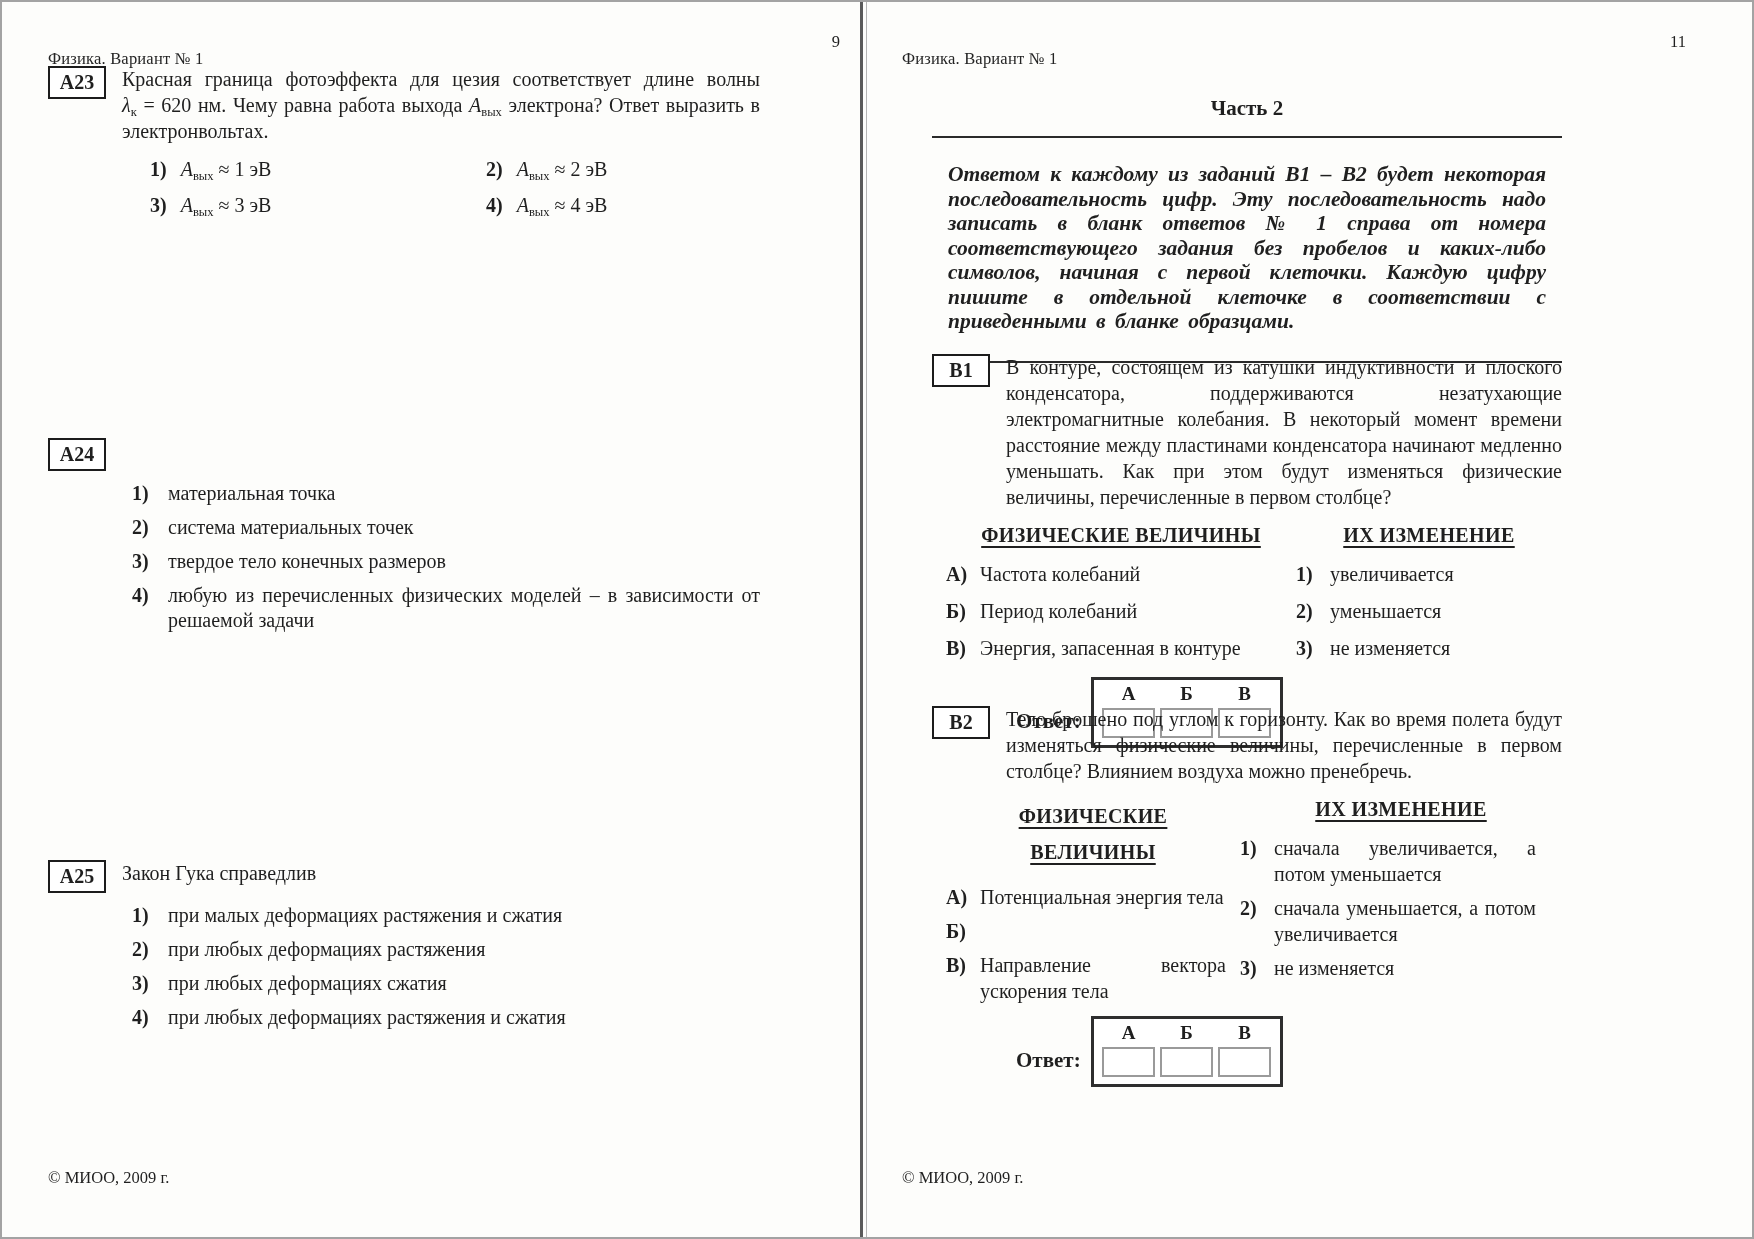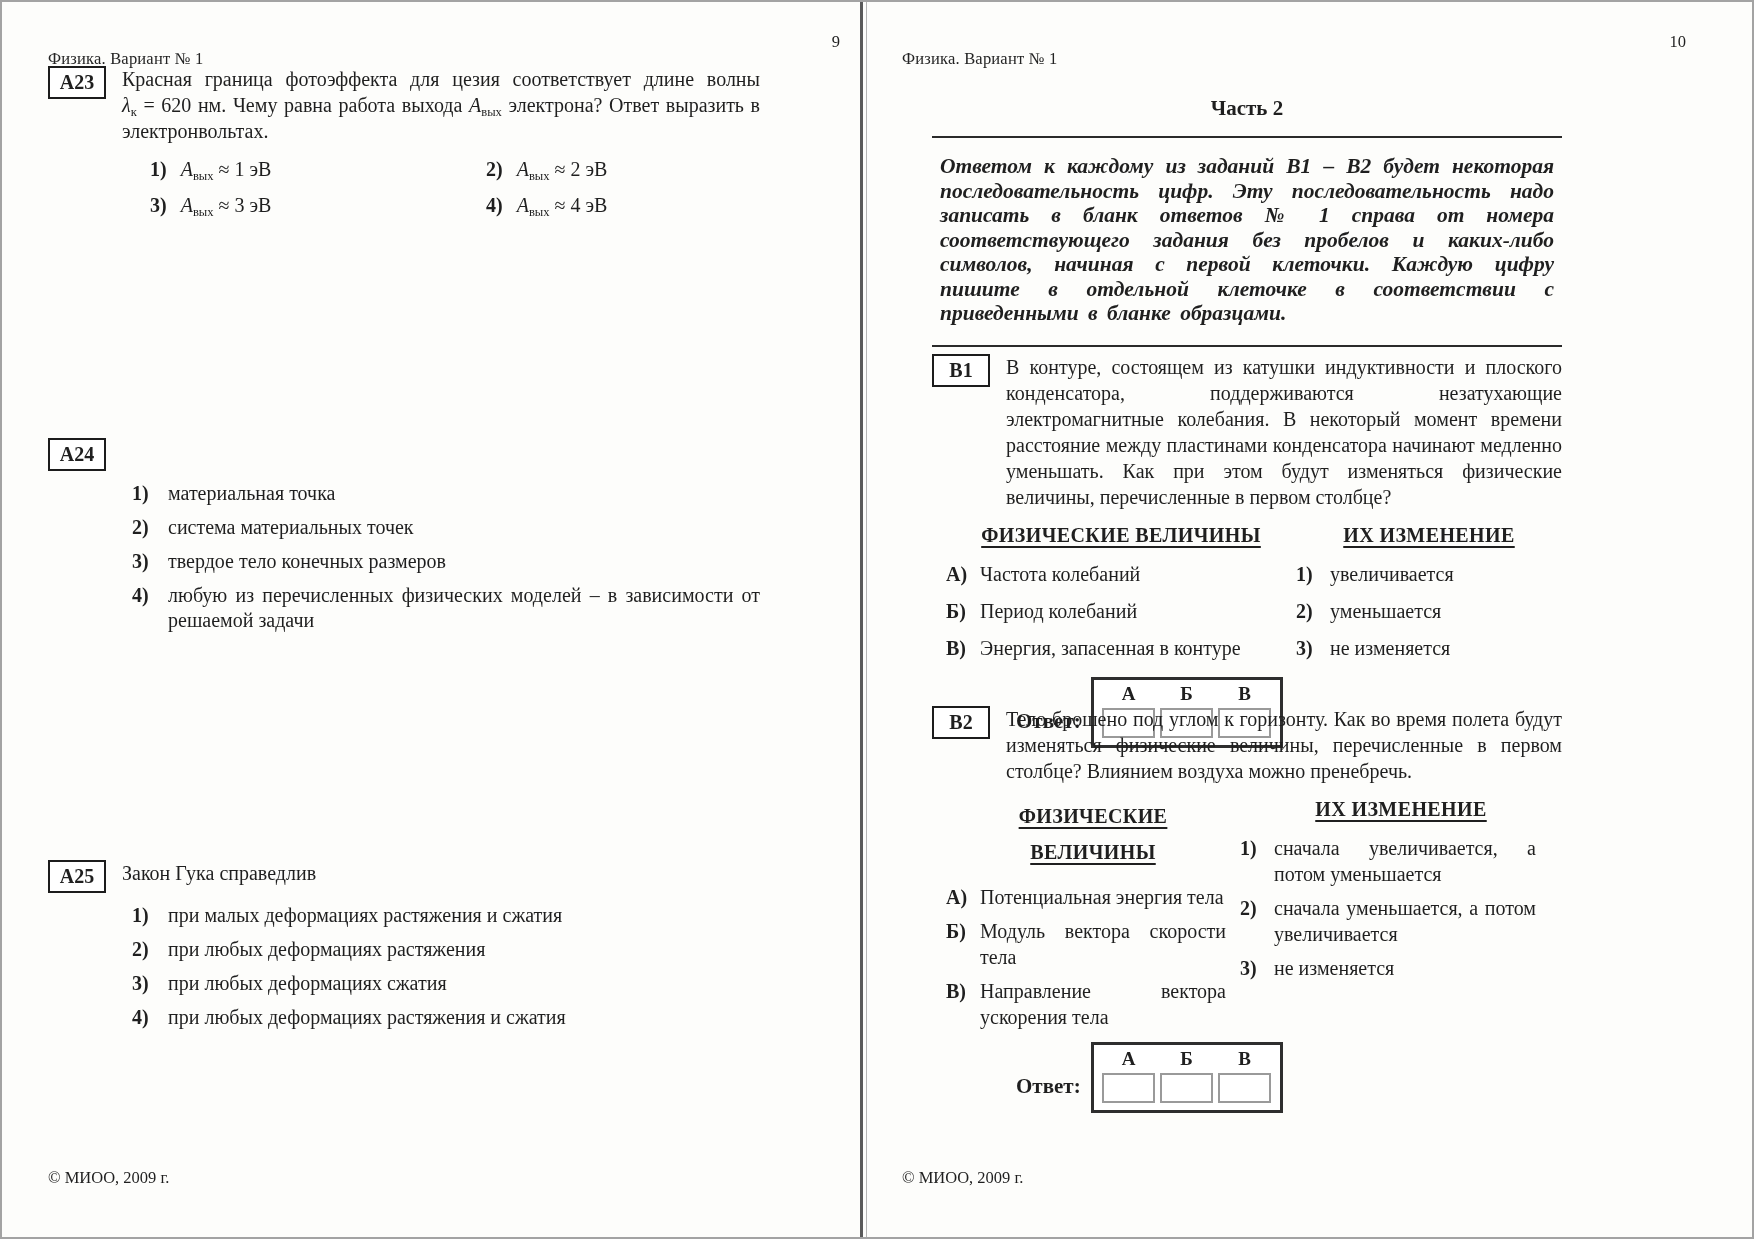--- a/index.html
+++ b/index.html
@@ -48,21 +48,21 @@
   .opt-list .opt-num { width:26px; margin-right:10px; }
   .opt-list .opt-text { flex:1; text-align:justify; }
 
   
   .part-title { position:absolute; top:94px; left:64px; width:630px; text-align:center; font-size:21px; font-weight:bold; }
   .instr {
     position:absolute; top:134px; left:64px; width:630px;
     border-top:2px solid #2a2a2a; border-bottom:2px solid #2a2a2a; padding:8px 0 11px;
   }
   .instr p {
-    margin:8px; font-size:21.5px; line-height:24.5px; font-weight:bold; font-style:italic;
+    margin:16px; font-size:21.5px; line-height:24.5px; font-weight:bold; font-style:italic;
     text-align:justify; word-spacing:4px;
   }
   #blk-b1 { left:64px; top:352px; }
   #blk-b2 { left:64px; top:704px; }
 
   .match { display:flex; margin:14px 0 0 14px; font-size:20px; }
   .mcol1 { width:350px; flex:none; }
   .mcol2 { flex:1; }
   .m-b2 .mcol1 { width:294px; }
   .mhead { text-align:center; font-weight:bold; font-size:20px; letter-spacing:.4px; margin-bottom:14px; }
@@ -174,21 +174,21 @@
     </section>
 
     <div class="footer footer-l">© МИОО, 2009 г.</div>
   </div>
 
   <div class="divider"></div>
   <div class="divider2"></div>
 
   <div class="page page-r">
     <div class="hdr hdr-r">Физика. Вариант № 1</div>
-    <div class="pnum pnum-r">10</div>
+    <div class="pnum pnum-r">11</div>
 
     <div class="part-title">Часть 2</div>
 
     <div class="instr">
       <p>Ответом к каждому из заданий В1 – В2 будет некоторая последовательность цифр. Эту последовательность надо записать в бланк ответов № 1 справа от номера соответствующего задания без пробелов и каких-либо символов, начиная с первой клеточки. Каждую цифру пишите в отдельной клеточке в соответствии с приведенными в бланке образцами.</p>
     </div>
 
     <section class="block" id="blk-b1">
       <div class="q-row">
         <span class="q-label">В1</span>
@@ -250,21 +250,20 @@
       </div>
       <div class="match m-b2">
         <div class="mcol1">
           <div class="mhead"><span>ФИЗИЧЕСКИЕ ВЕЛИЧИНЫ</span></div>
           <div class="mrow">
               <span class="mnum">А)</span>
               <span class="mtext">Потенциальная энергия тела</span>
             </div>
           <div class="mrow">
               <span class="mnum">Б)</span>
-              <span class="mtext">Модуль вектора скорости тела</span>
             </div>
           <div class="mrow">
               <span class="mnum">В)</span>
               <span class="mtext">Направление вектора ускорения тела</span>
             </div>
         </div>
         <div class="mcol2">
           <div class="mhead"><span>ИХ ИЗМЕНЕНИЕ</span></div>
           <div class="mrow">
               <span class="mnum">1)</span>

